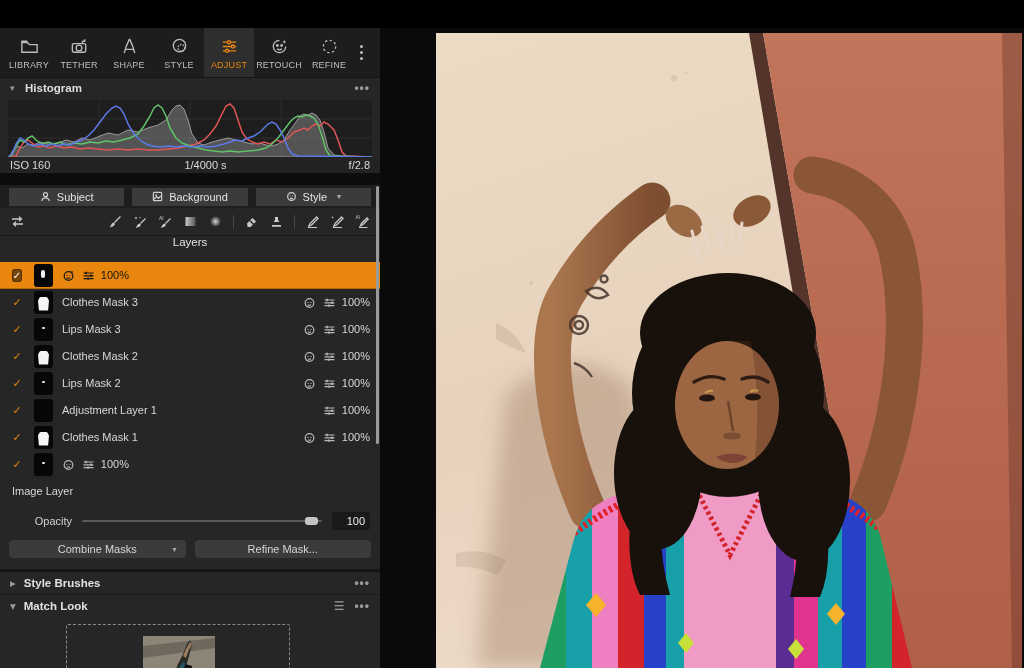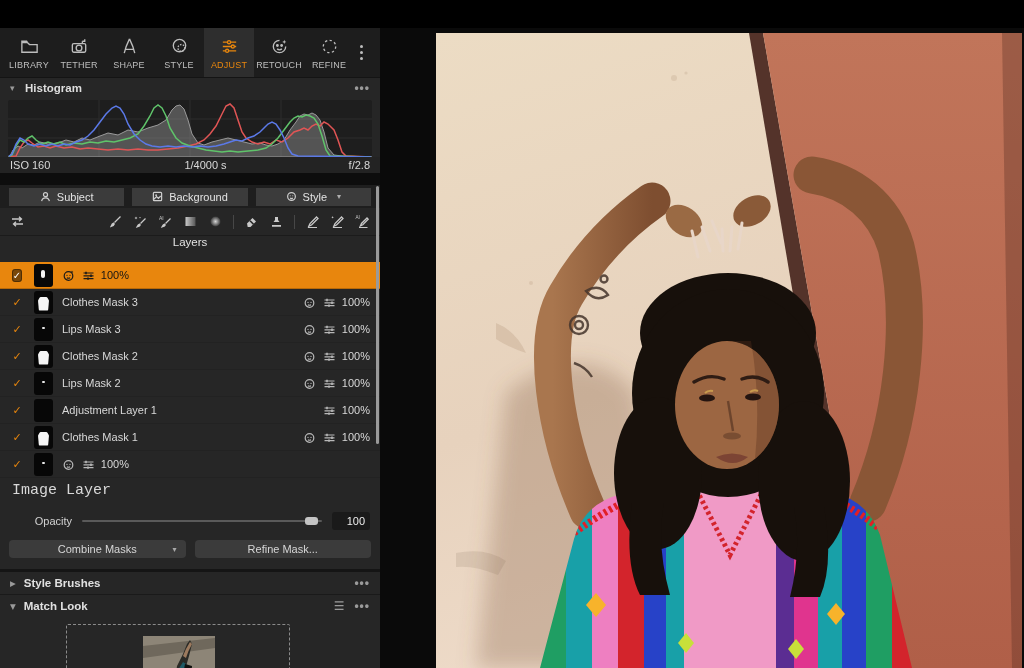--- a/index.html
+++ b/index.html
@@ -55,21 +55,21 @@
   .lrow .lname { flex:1; }
   .lrow .ricons { display:flex; align-items:center; gap:7px; }
   .lrow .ricons svg { width:13px; height:13px; stroke:#b8b8b8; fill:none; stroke-width:1.2; }
   .lrow .pct { width:34px; text-align:right; font-size:11px; }
   .lrow.selected { background:#e8860d; color:#151515; border-bottom:1px solid #b96a08; }
   .lrow.selected .ricons svg { stroke:#1a1a1a; }
   .cbox { width:13px; height:13px; margin:0 auto; background:rgba(30,20,5,.55); border:1px solid rgba(0,0,0,.35); border-radius:3px; color:#fff; font-size:10px; line-height:12px; text-align:center; }
   .mask-face::after { content:""; position:absolute; left:7px; top:6px; width:4px; height:8px; border-radius:2px; background:#f2f2f2; }
   .mask-clothes::after { content:""; position:absolute; left:4px; top:6px; width:11px; height:14px; border-radius:3px 3px 2px 2px; background:#f5f5f5; clip-path:polygon(20% 0,80% 0,100% 28%,92% 100%,8% 100%,0 28%); }
   .mask-lips::after { content:""; position:absolute; left:8px; top:9px; width:3px; height:2px; border-radius:1px; background:#e8e8e8; }
-  .image-layer { height:25px; display:flex; align-items:center; padding-left:12px; color:#d8d8d8; font-size:15px; background:#262626;font-family:Liberation Mono, monospace; }
+  .image-layer { height:25px; display:flex; align-items:center; padding-left:12px; color:#d8d8d8; font-size:11px; background:#262626; }
 
   .opacity-row { height:24px; margin-top:6px; display:flex; align-items:center; padding:0 10px; gap:10px; color:#d2d2d2; font-size:11px; }
   .opacity-row .olabel { width:62px; text-align:right; }
   .slider { position:relative; flex:1; height:14px; }
   .slider .track { position:absolute; left:0; right:0; top:6px; height:2px; background:#5a5a5a; border-radius:1px; }
   .slider .handle { position:absolute; top:3px; left:93%; width:13px; height:8px; background:#c4c4c4; border-radius:3px; }
   .valbox { width:38px; height:18px; background:#1a1a1a; border-radius:3px; color:#ececec; font-size:11px; display:flex; align-items:center; justify-content:flex-end; padding-right:5px; }
 
   .btn-row { height:20px; margin:7px 9px 9px 9px; display:flex; gap:9px; }
   .btn { flex:1; height:18px; background:#3b3b3b; border-radius:4px; color:#d6d6d6; font-size:11px; display:flex; align-items:center; justify-content:center; position:relative; }

